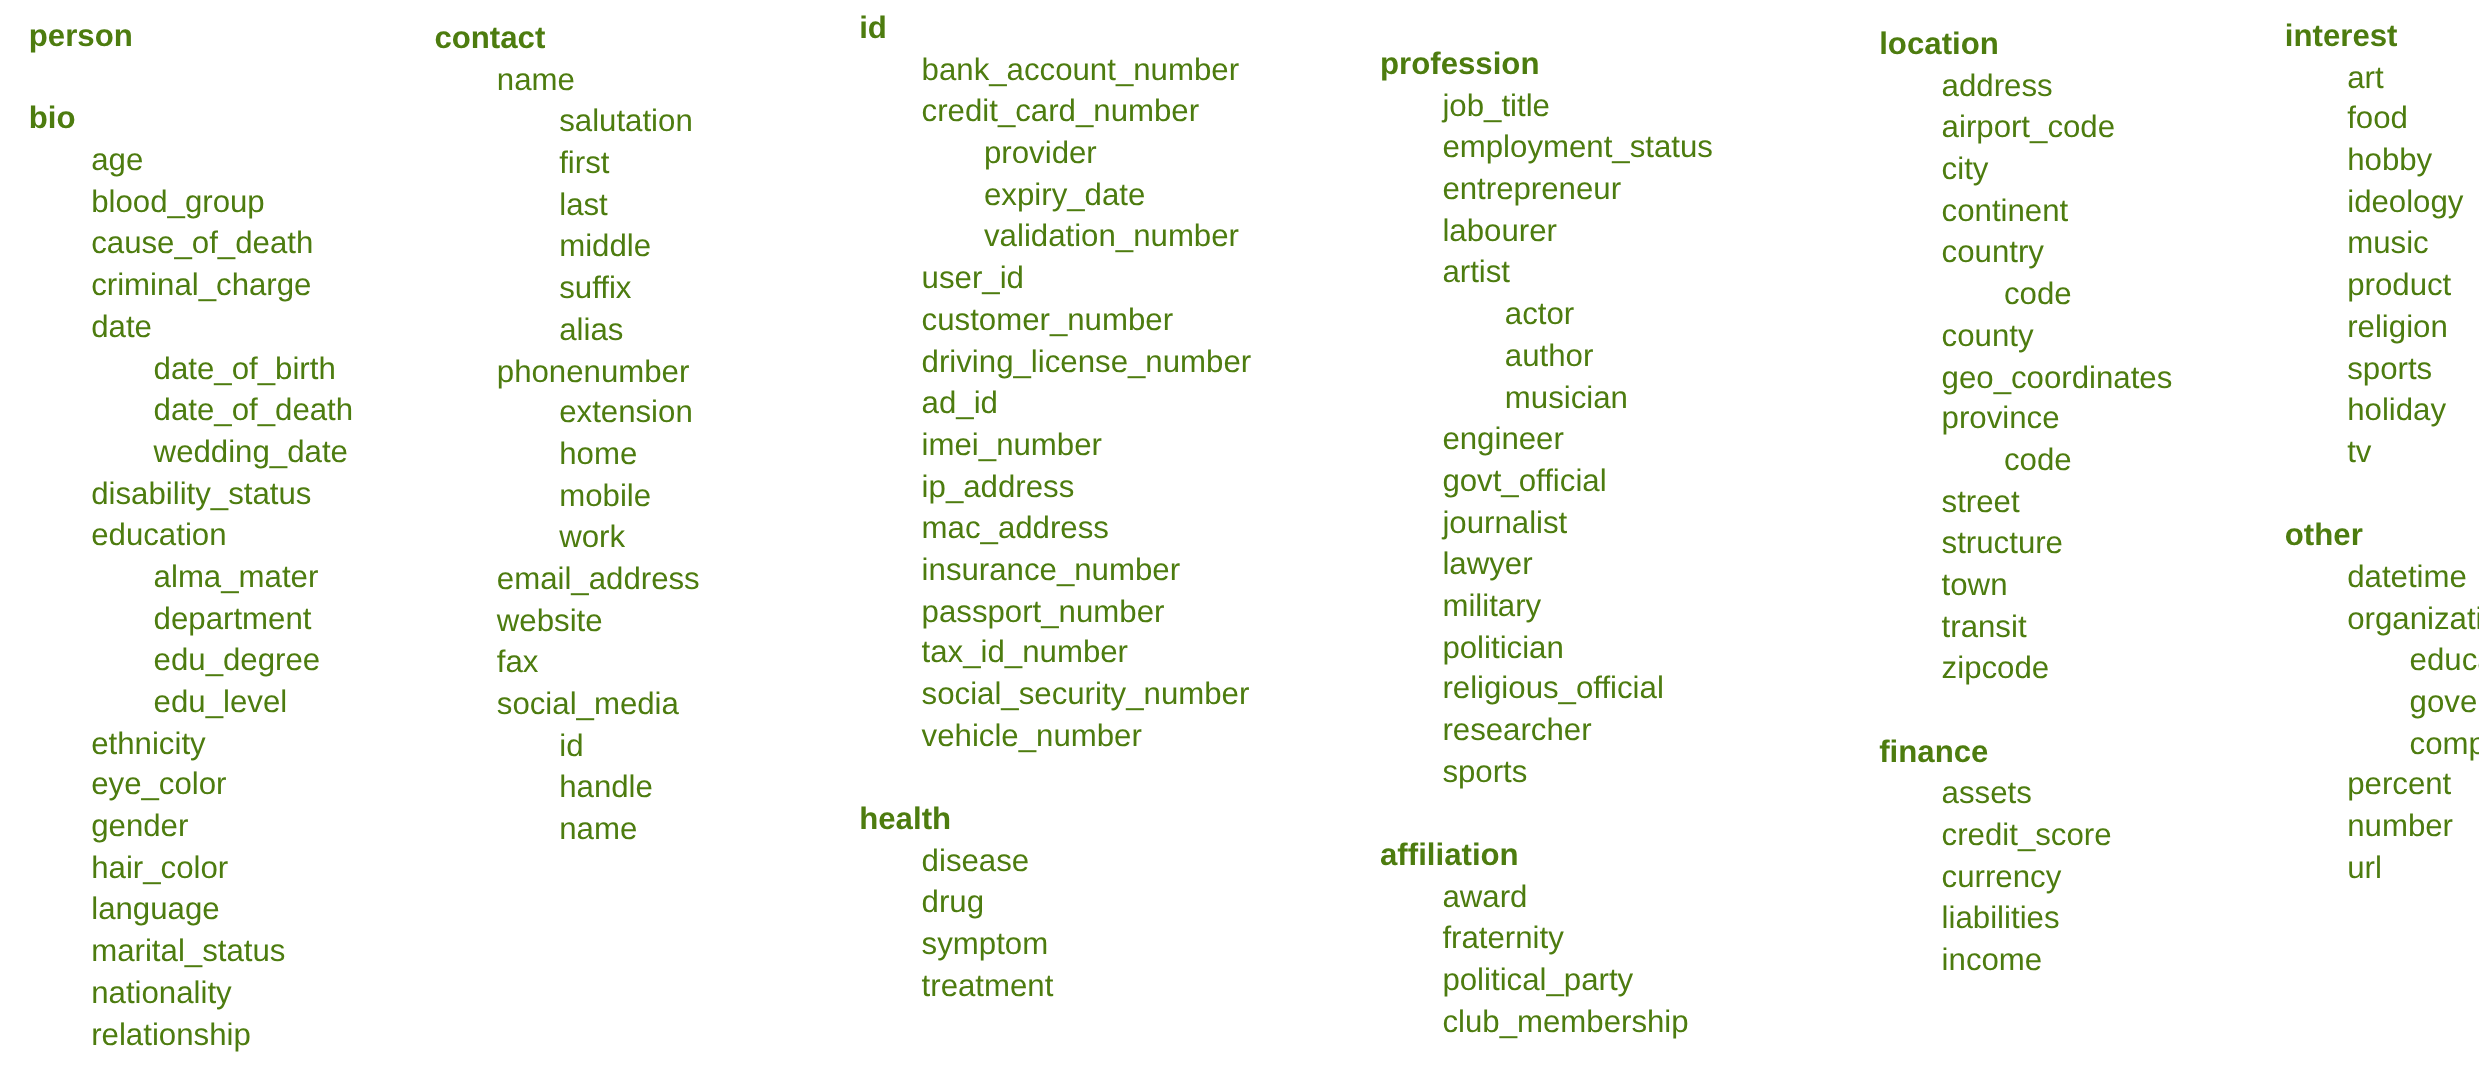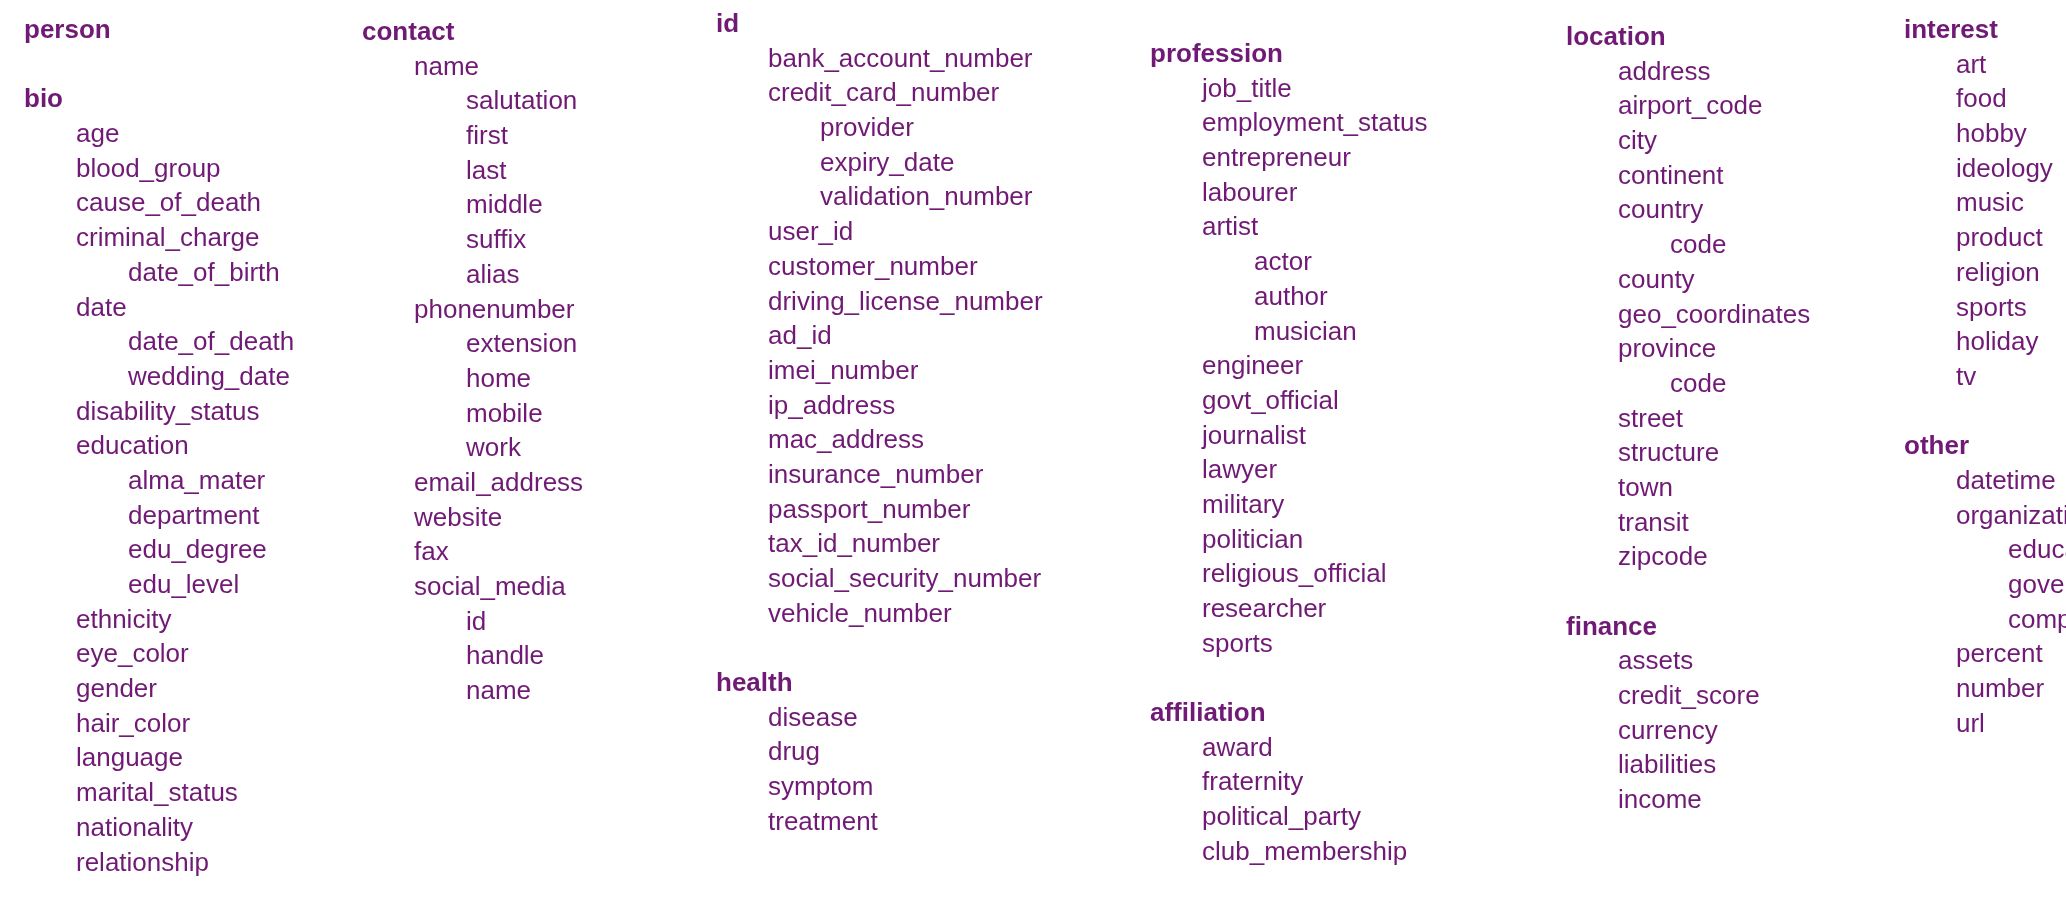--- a/index.html
+++ b/index.html
@@ -8,21 +8,21 @@
     background: #ffffff;
   }
   #canvas {
     position: relative;
     width: 2066px;
     height: 902px;
     background: #ffffff;
     overflow: hidden;
     font-family: "Liberation Sans", sans-serif;
     font-size: 26px;
-    color: #701a75;
+    color: #4d7c0f;
   }
   .taxonomy-column {
     position: absolute;
     top: 0;
     left: 0;
     white-space: nowrap;
   }
   .line {
     height: 34.7px;
     line-height: 34.7px;
@@ -46,22 +46,22 @@
 
 <div id="canvas">
   <div class="taxonomy-column col-0">
       <div class="line header">person</div>
       <div class="line blank">&nbsp;</div>
       <div class="line header">bio</div>
       <div class="line lvl-1">age</div>
       <div class="line lvl-1">blood_group</div>
       <div class="line lvl-1">cause_of_death</div>
       <div class="line lvl-1">criminal_charge</div>
+      <div class="line lvl-1">date</div>
       <div class="line lvl-2">date_of_birth</div>
-      <div class="line lvl-1">date</div>
       <div class="line lvl-2">date_of_death</div>
       <div class="line lvl-2">wedding_date</div>
       <div class="line lvl-1">disability_status</div>
       <div class="line lvl-1">education</div>
       <div class="line lvl-2">alma_mater</div>
       <div class="line lvl-2">department</div>
       <div class="line lvl-2">edu_degree</div>
       <div class="line lvl-2">edu_level</div>
       <div class="line lvl-1">ethnicity</div>
       <div class="line lvl-1">eye_color</div>

